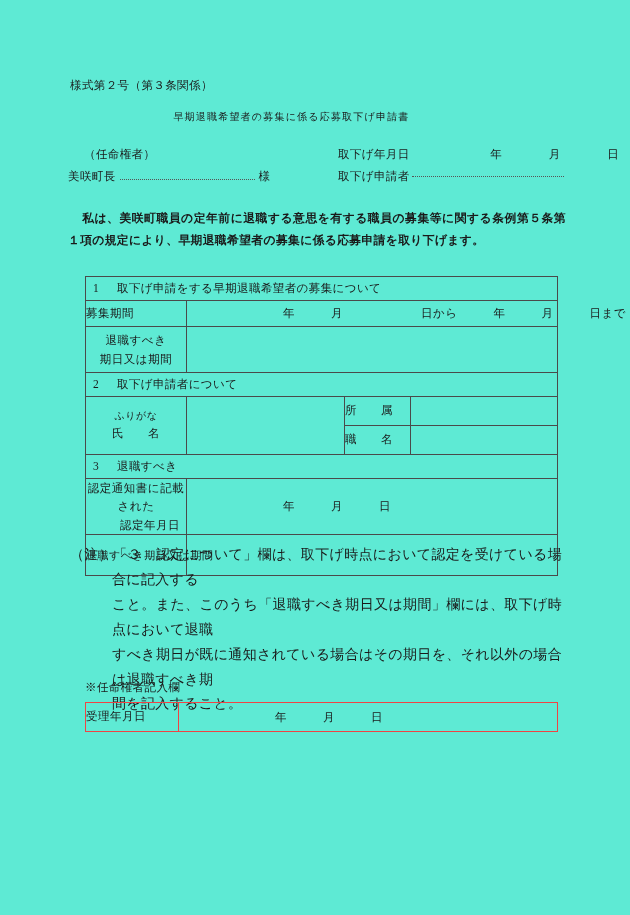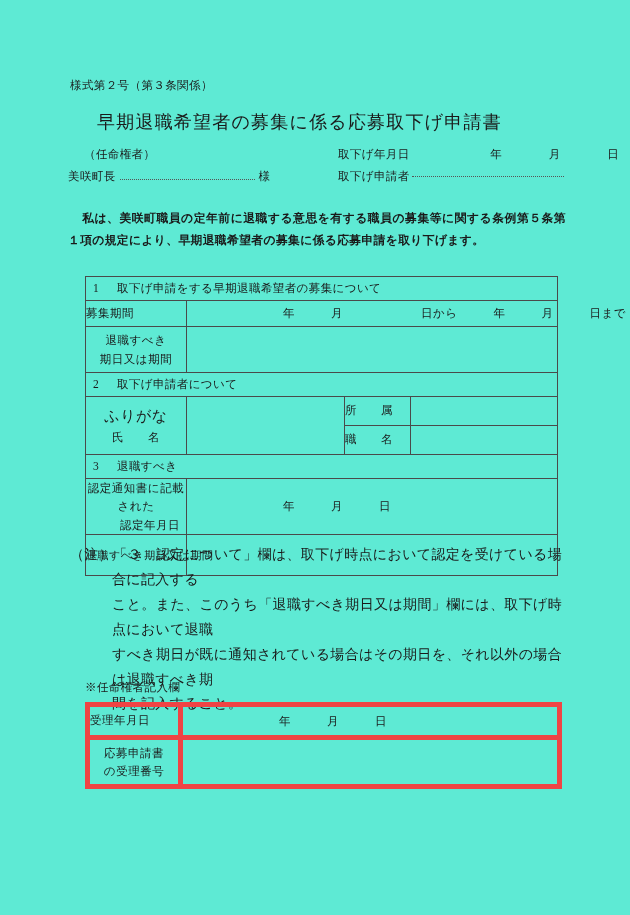--- a/index.html
+++ b/index.html
@@ -32,24 +32,23 @@
     font-size: 11.5px;
     letter-spacing: 0.4px;
     white-space: nowrap;
   }
   .doc-title {
     position: absolute;
     left: 0;
     top: 110px;
     width: 583px;
     text-align: center;
-    font-size: 18px;
+    font-size: 10px;
     letter-spacing: 1.2px;
     white-space: nowrap;
-    margin-left: 8px;
   }
 
   
   .addressee-label {
     position: absolute;
     left: 84px;
     top: 147px;
     font-size: 11.5px;
     letter-spacing: 0.4px;
     white-space: nowrap;
@@ -206,21 +205,21 @@
   .bottom-table {
     position: absolute;
     left: 85px;
     top: 702px;
     width: 472px;
     border-collapse: collapse;
     table-layout: fixed;
     font-size: 11.5px;
   }
   .bottom-table td {
-    border: 5px solid #ef4444;
+    border: 1px solid #ef4444;
     padding: 0;
     vertical-align: middle;
   }
 </style>
 </head>
 <body>
 
 <div class="page">
 
   <div class="form-code">様式第２号（第３条関係）</div>
@@ -275,21 +274,21 @@
         </td>
         <td colspan="3"></td>
       </tr>
 
       <tr>
         <td class="sec-head" colspan="4"><span class="num">2</span><span>取下げ申請者について</span></td>
       </tr>
 
       <tr>
         <td class="lbl-2line" rowspan="2" style="height:56px">
-          <div style="font-size:15px">ふりがな</div>
+          <div style="font-size:10px">ふりがな</div>
           <div>氏　　名</div>
         </td>
         <td rowspan="2"></td>
         <td class="lbl" style="height:28px">所　　属</td>
         <td></td>
       </tr>
       <tr>
         <td class="lbl" style="height:28px">職　　名</td>
         <td></td>
       </tr>
@@ -324,23 +323,16 @@
   <table class="bottom-table">
     <colgroup>
       <col style="width:93px">
       <col style="width:379px">
     </colgroup>
     <tbody>
       <tr>
         <td class="lbl" style="height:28px">受理年月日</td>
         <td class="cell-date-c"><span class="g1"></span><span>年</span><span class="g2"></span><span>月</span><span class="g1"></span><span>日</span></td>
       </tr>
-      <tr>
-        <td class="lbl-2line" style="height:44px">
-          <div>応募申請書</div>
-          <div>の受理番号</div>
-        </td>
-        <td></td>
-      </tr>
     </tbody>
   </table>
 
 </div>
 
 </body></html>

